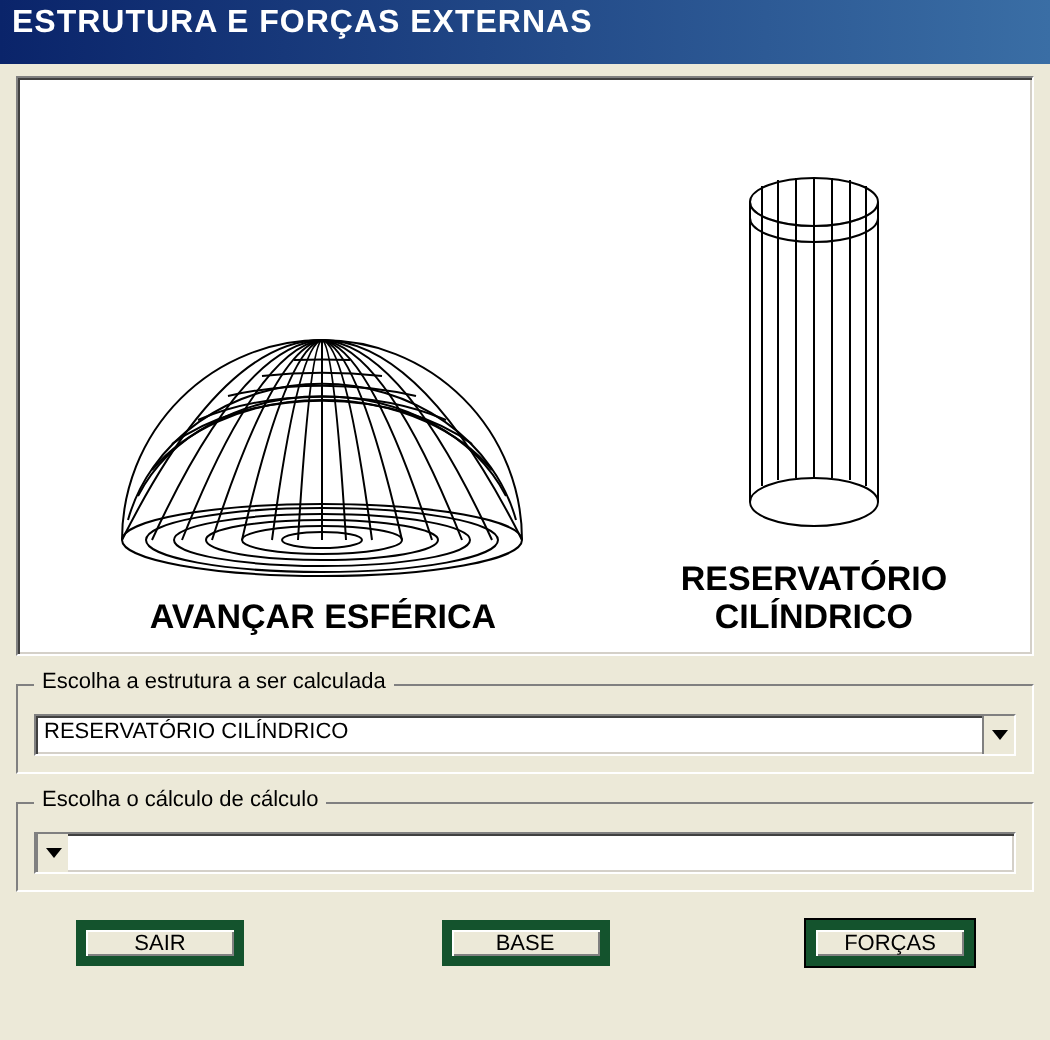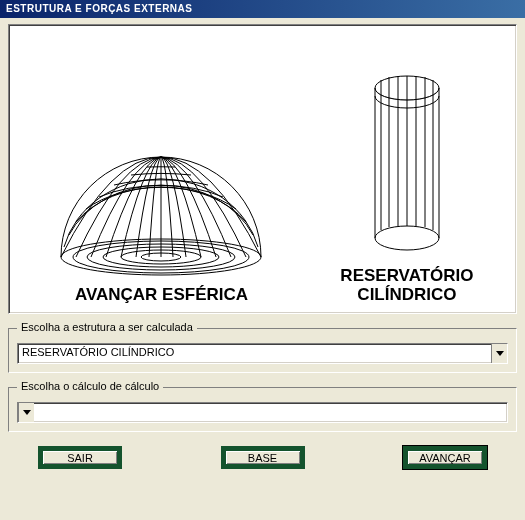--- a/index.html
+++ b/index.html
@@ -9,24 +9,24 @@
     font-size: 11px;
     background: #ece9d8;
     width: 525px;
     height: 520px;
     overflow: hidden;
   }
   .titlebar {
     background: linear-gradient(to right, #0a246a, #3a6ea5);
     color: #fff;
     font-weight: bold;
-    font-size: 10px;
+    font-size: 16px;
     padding: 3px 6px;
     letter-spacing: 0.5px;
-    height: 18px;
+    height: 32px;
   }
   .content {
     background: #ece9d8;
     padding: 6px 8px 10px 8px;
   }
   .panel {
     border: 1px solid #fff;
     border-left-color: #808080;
     border-top-color: #808080;
     box-shadow: inset 1px 1px 0 #404040, inset -1px -1px 0 #d4d0c8;
@@ -217,16 +217,16 @@
         <svg width="8" height="6">
             <path d="M0 0 L8 0 L4 5 Z" fill="#000"></path>
           </svg>
       </div>
     </div>
   </div>
 
   <div class="buttonbar">
     <button class="btn">SAIR</button>
     <button class="btn">BASE</button>
-    <button class="btn default">AVANÇAR</button>
+    <button class="btn default">FORÇAS</button>
   </div>
 
 </div>
 
 </body></html>

